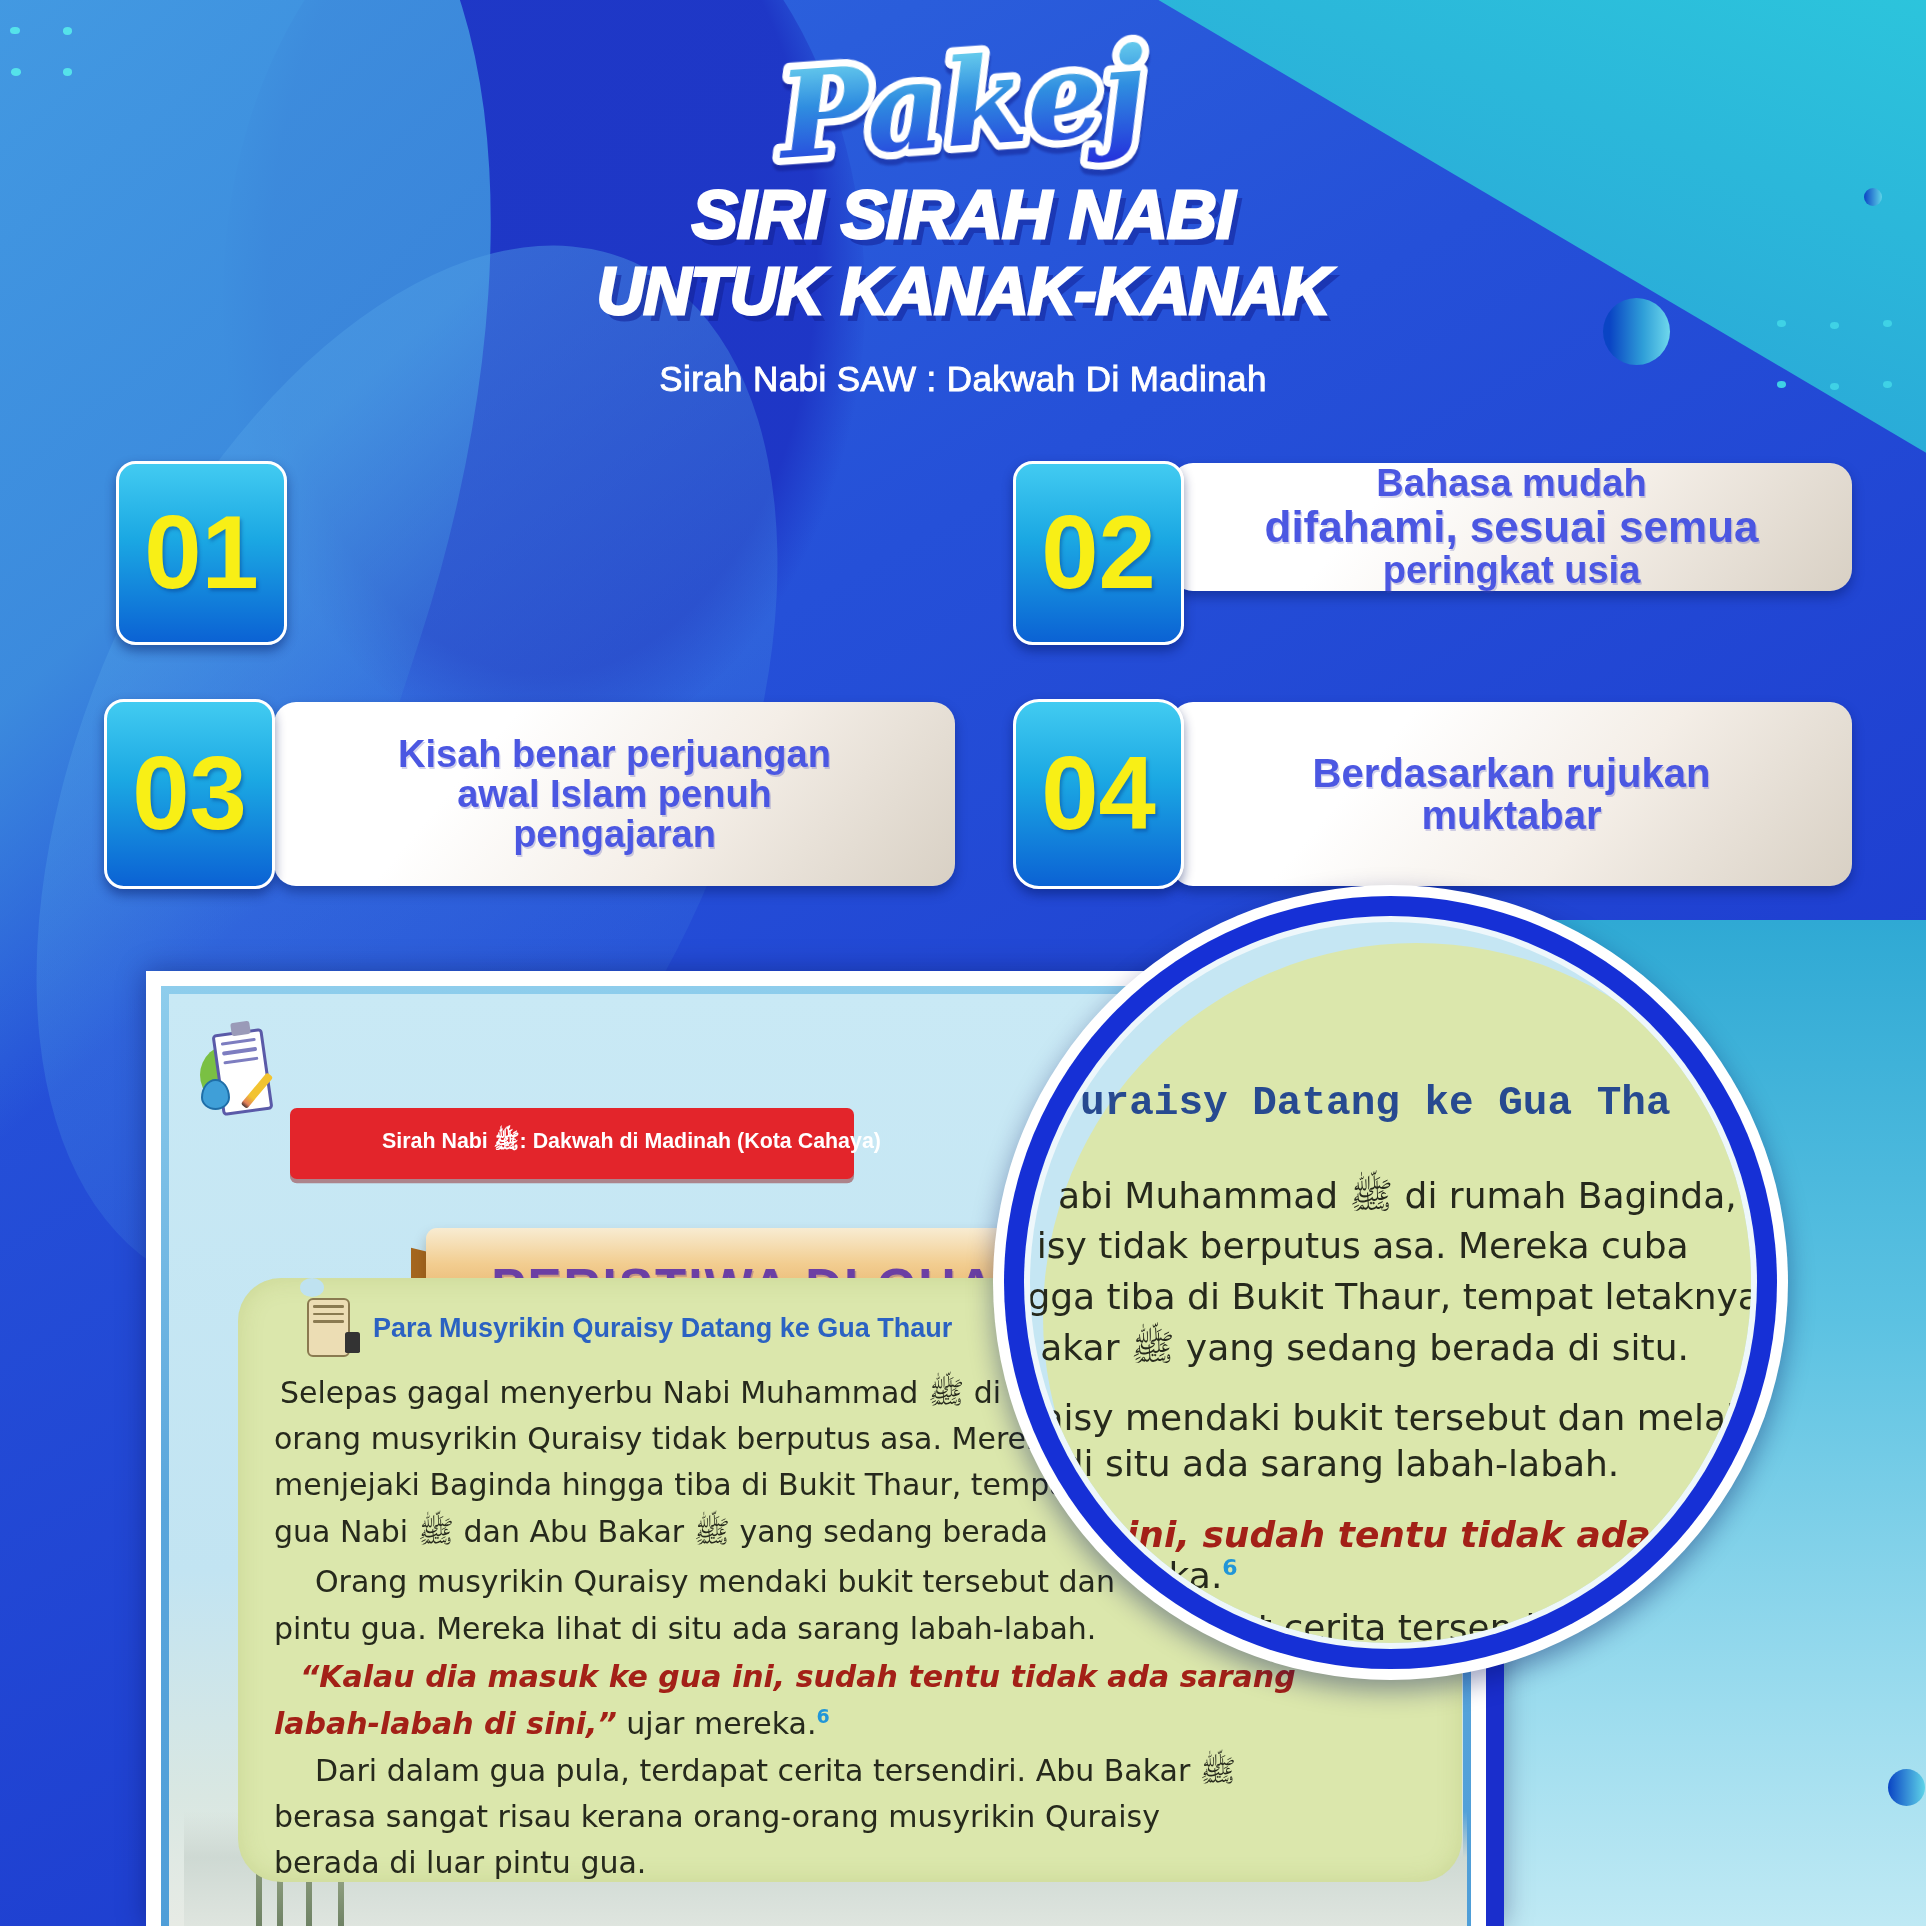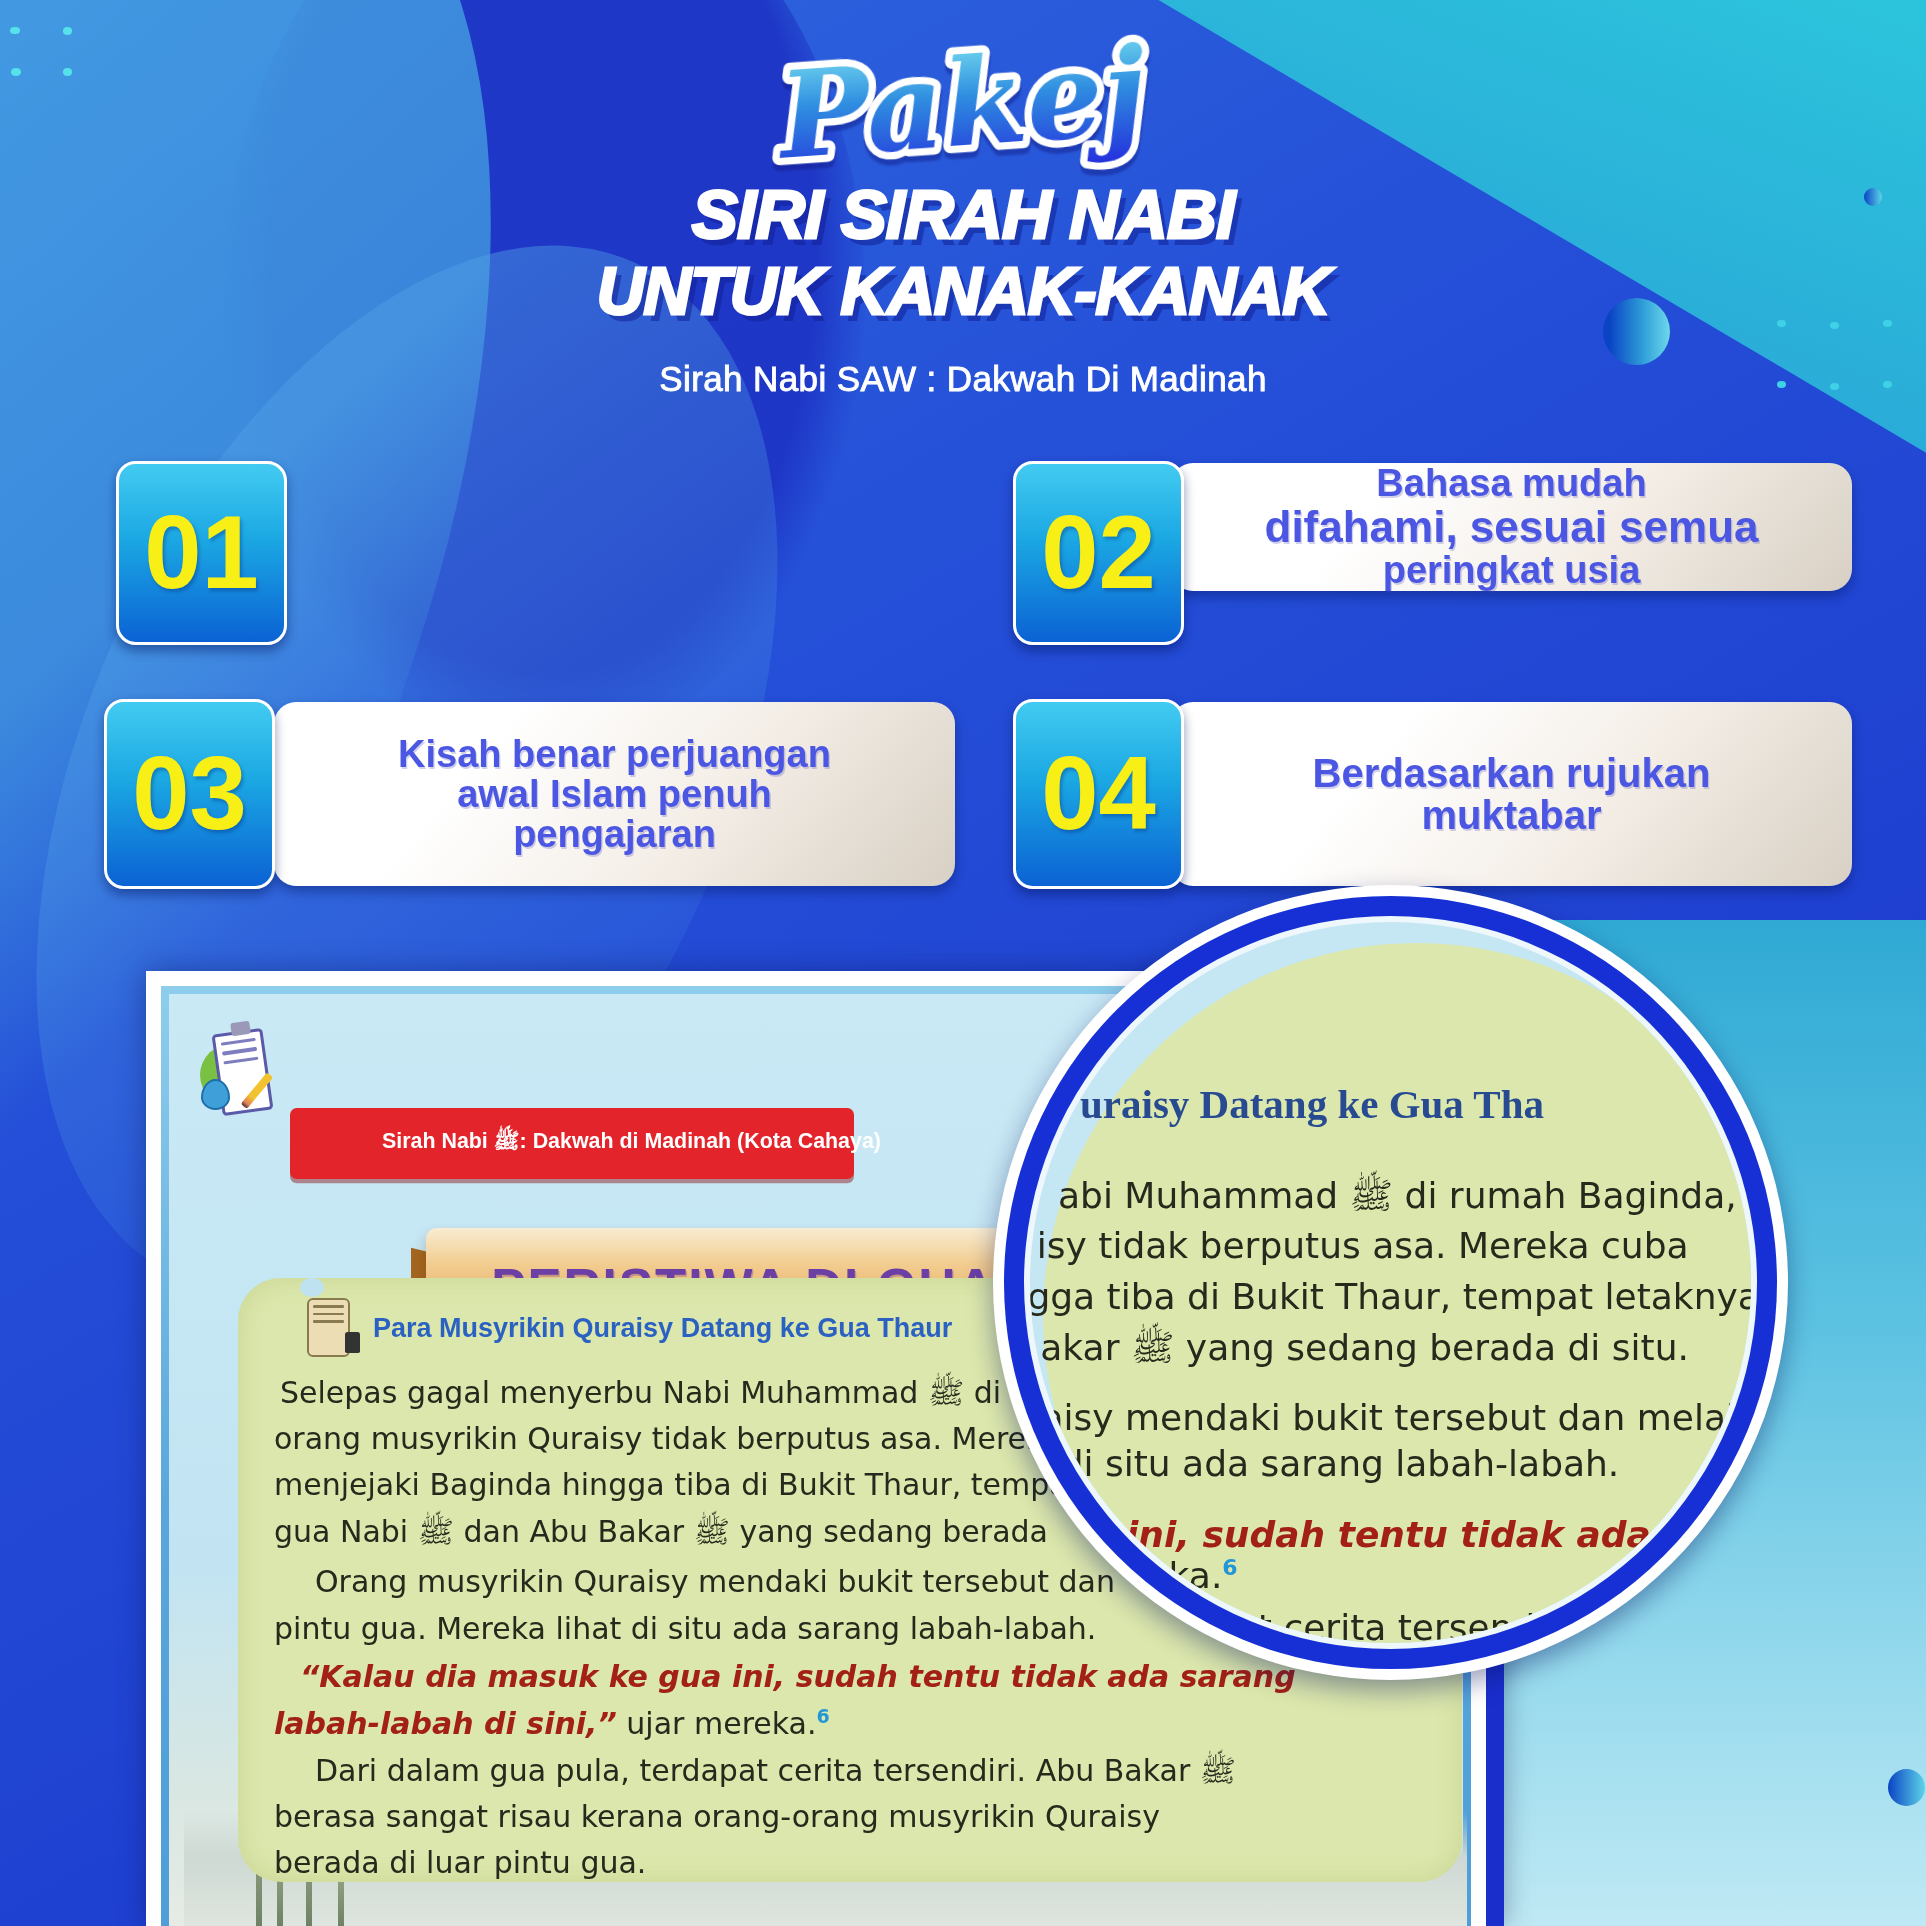--- a/index.html
+++ b/index.html
@@ -105,21 +105,21 @@
 
   
   .mag{left:993px;top:885px;width:795px;height:795px;border-radius:50%;background:#ffffff;
        box-shadow:0 10.3px 26px rgba(0,15,90,.40);}
   .mag-blue{position:absolute;inset:11px;border-radius:50%;background:#1630d6;}
   .mag-white2{position:absolute;inset:31px;border-radius:50%;background:#eef7fb;}
   .mag-content{position:absolute;inset:37px;border-radius:50%;background:#c5e6f3;overflow:hidden;}
   .mag-green{position:absolute;inset:-13px;border-radius:50%;background:#dbe7ac;transform:translate(26px,34px);}
   .mag-line{position:absolute;white-space:nowrap;font-family:"DejaVu Sans",sans-serif;
        font-size:36px;color:#26291c;z-index:2;}
-  .mag-head{font-size:41px;font-weight:bold;color:#274a90;font-family:Liberation Serif, serif;}
+  .mag-head{font-size:41px;font-weight:bold;color:#274a90;font-family:Liberation Mono, monospace;}
   .mag-red{color:#a32017;font-style:italic;font-weight:bold;}
 </style>
 </head>
 <body>
 
 <div class="canvas">
 
   <div class="abs bg-base woven"></div>
   <div class="abs bg-blob"></div>
   <div class="abs bg-swoosh-left woven"></div>
@@ -174,21 +174,21 @@
     <span class="ln" style="font-size:38px">pengajaran</span>
   </div>
   <div class="abs feat-badge" style="left:104px;top:699px;height:190px;">
     <span class="num">03</span>
   </div>
 
   <div class="abs feat-label" style="left:1171px;top:702px;width:681px;height:184px;">
     <span class="ln">Berdasarkan rujukan</span>
     <span class="ln">muktabar</span>
   </div>
-  <div class="abs feat-badge" style="left:1013px;top:699px;height:190px;">
+  <div class="abs feat-badge" style="left:1013px;top:699px;height:190px;border-radius:26px;">
     <span class="num">04</span>
   </div>
 
   <div class="abs page">
     <div class="page-frame"></div>
     <div class="page-paper"></div>
   </div>
   <div class="abs page-land"></div>
   <div class="abs grass" style="left:256px;top:1839px;height:87px;"></div>
   <div class="abs grass" style="left:277px;top:1862px;height:64px;"></div>

